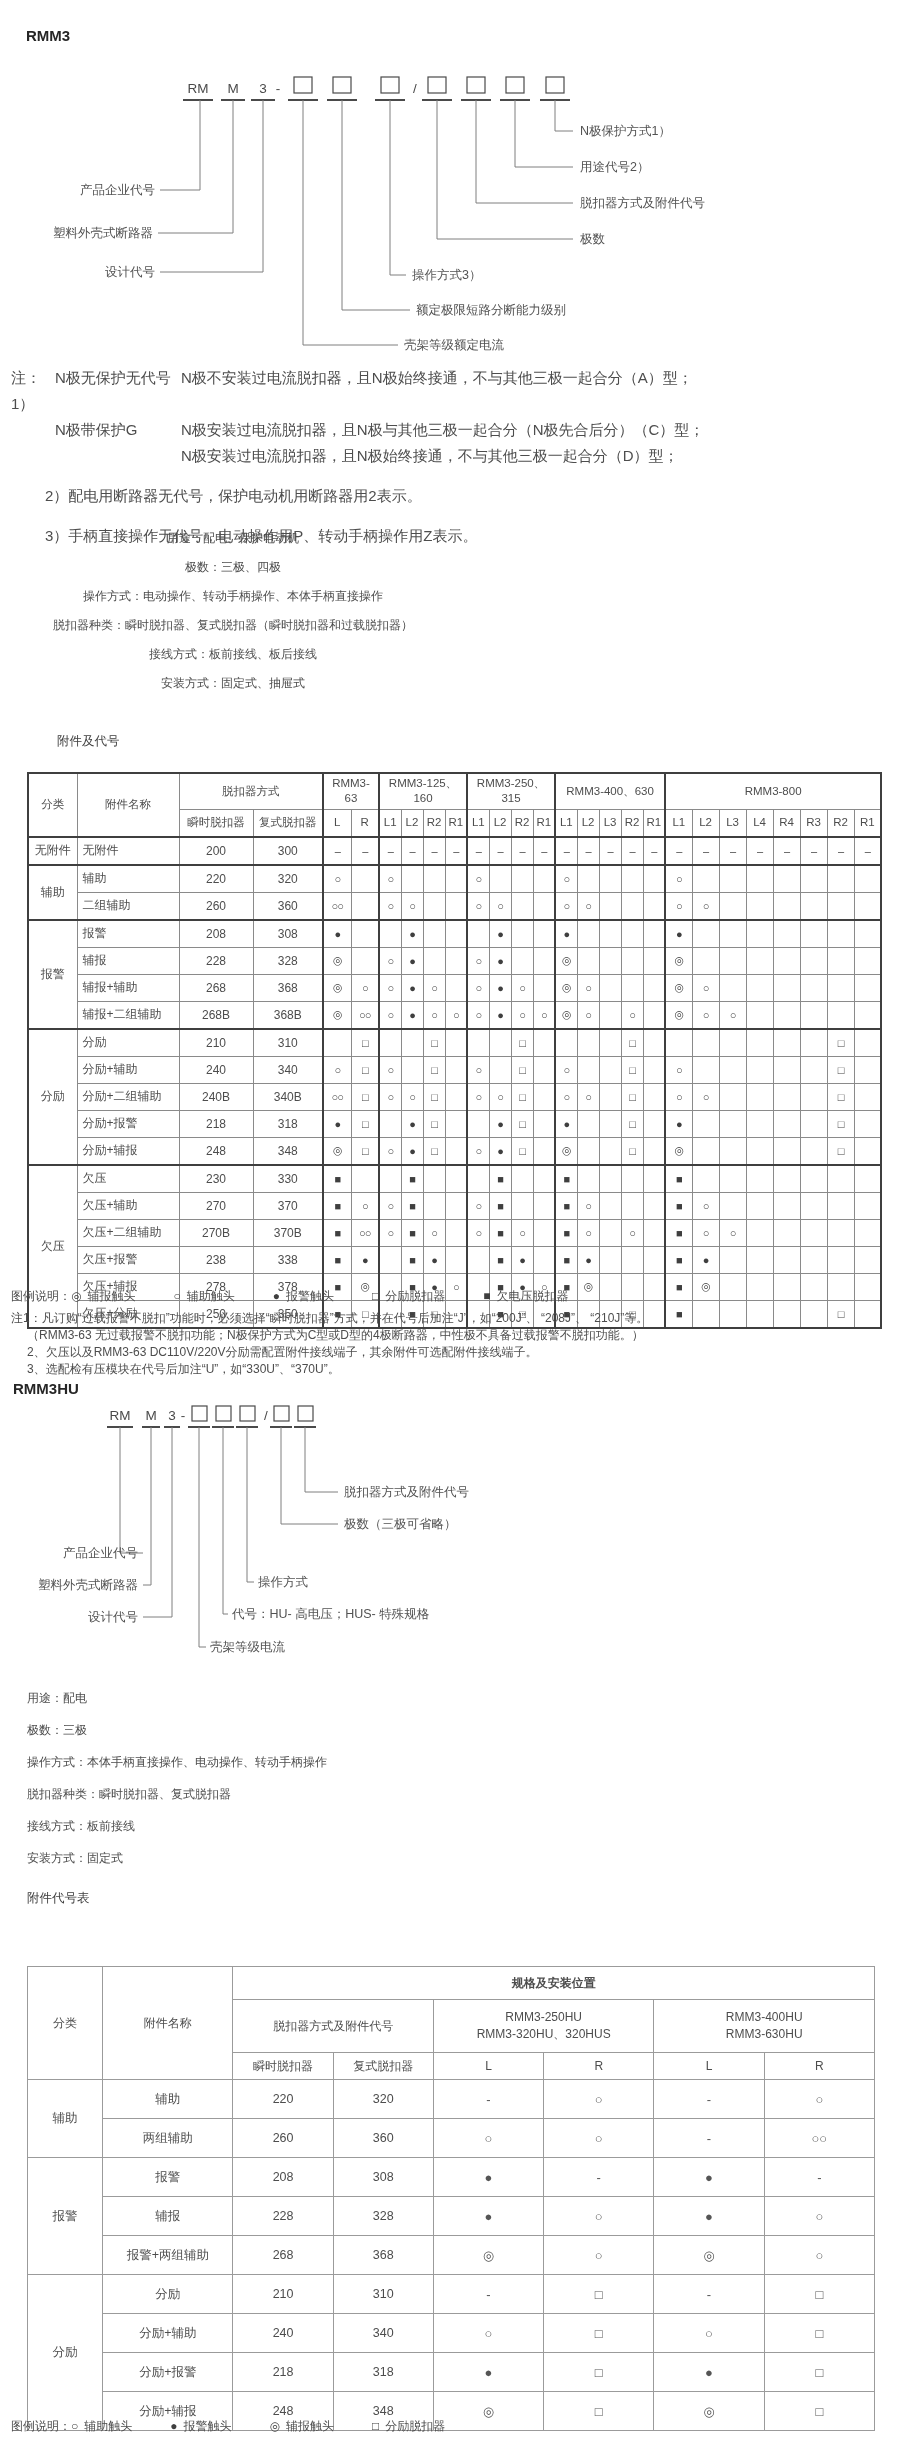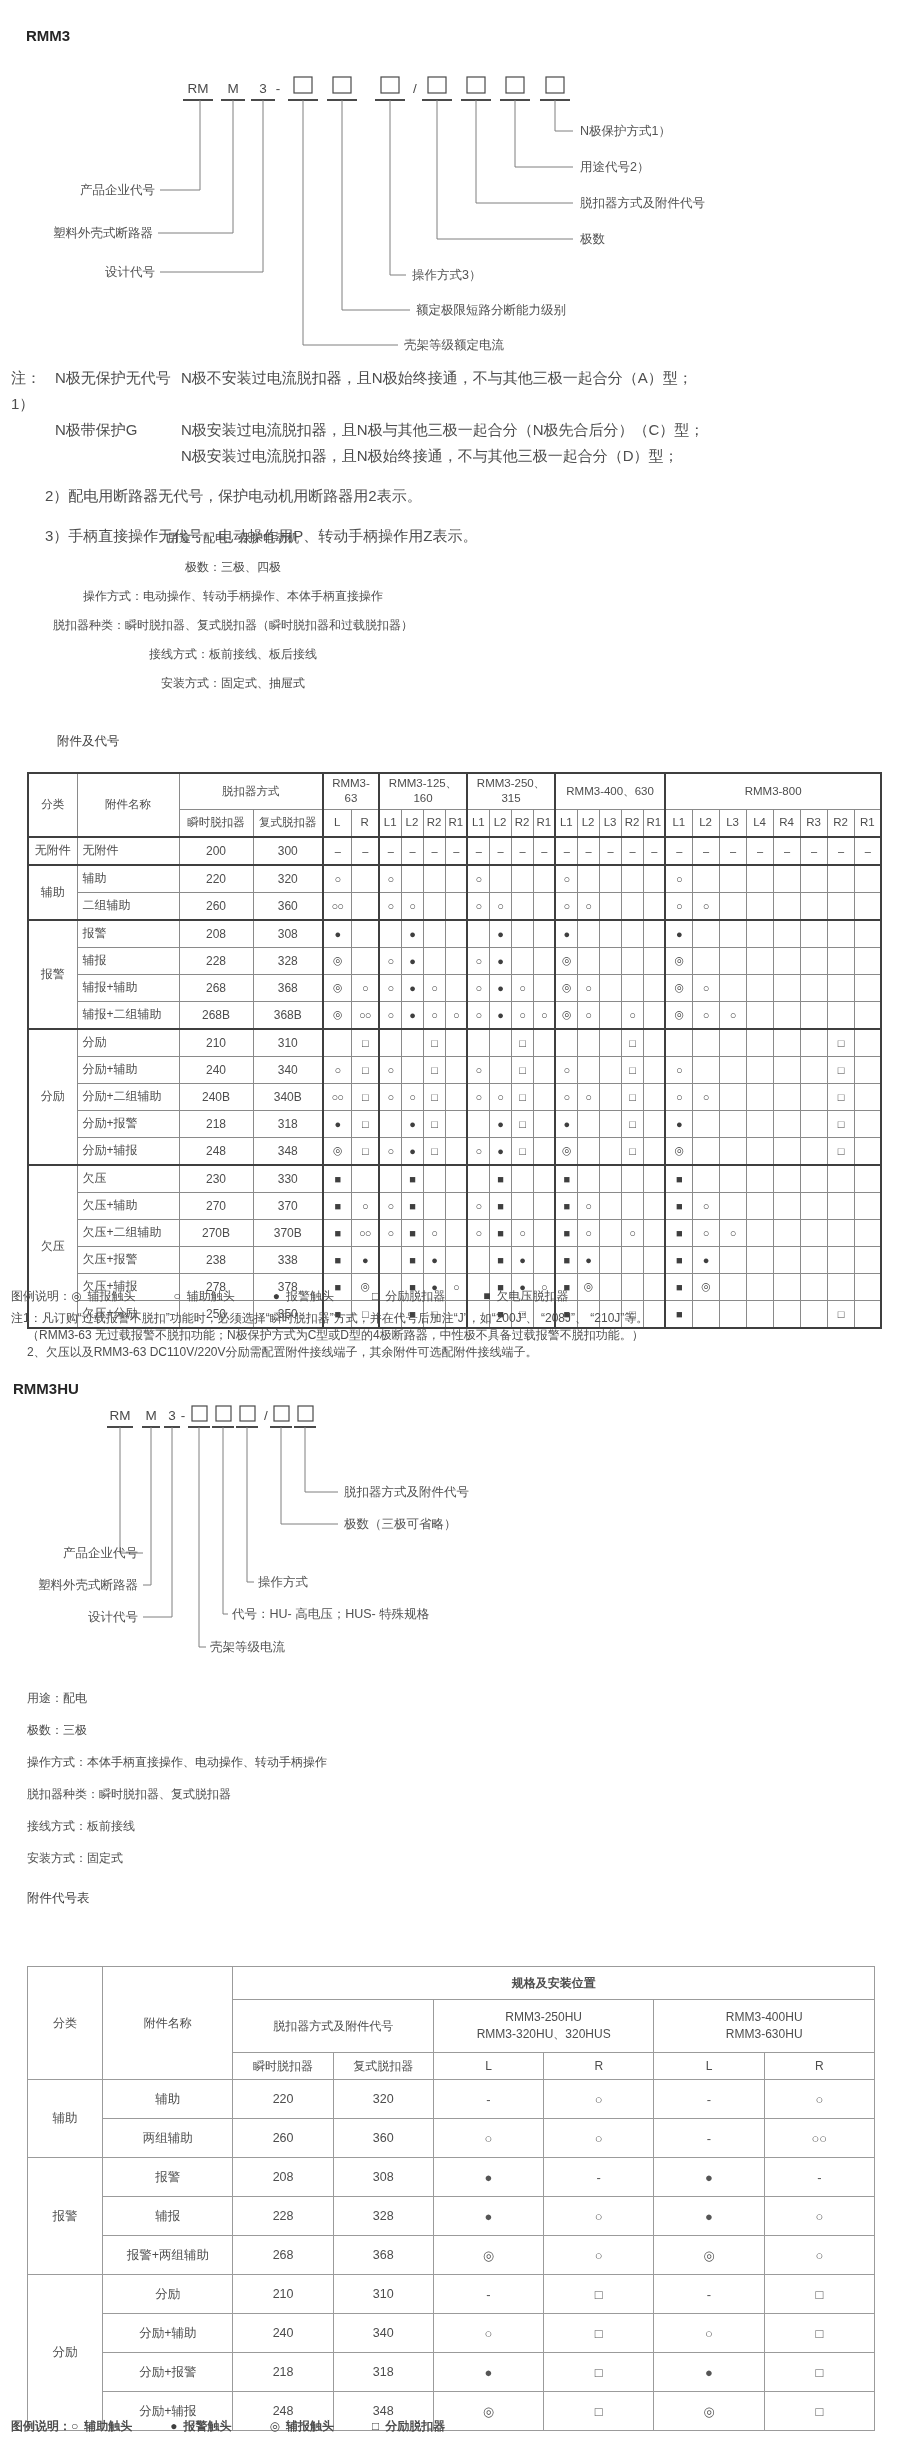--- a/index.html
+++ b/index.html
@@ -729,20 +729,21 @@
         </tr>
       </tbody>
   </table>
 
   <div class="abs legend" style="left:11px;top:1288px;" id="legend1"><span class="pfx">图例说明：</span><span class="itm"><span class="sy">◎</span><span>辅报触头</span></span><span class="itm"><span class="sy">○</span><span>辅助触头</span></span><span class="itm"><span class="sy">●</span><span>报警触头</span></span><span class="itm"><span class="sy">□</span><span>分励脱扣器</span></span><span class="itm"><span class="sy">■</span><span>欠电压脱扣器</span></span></div>
 
   <div class="abs" style="left:11px;top:1310px;width:885px;" id="notesT1">
       <div>注1：凡订购“过载报警不脱扣”功能时，必须选择“瞬时脱扣器”方式，并在代号后加注“J”，如“200J”、 “208J”、 “210J”等。</div>
       <div class="ind">（RMM3-63 无过载报警不脱扣功能；N极保护方式为C型或D型的4极断路器，中性极不具备过载报警不脱扣功能。）</div>
       <div class="ind">2、欠压以及RMM3-63 DC110V/220V分励需配置附件接线端子，其余附件可选配附件接线端子。</div>
+      <div class="ind">3、选配检有压模块在代号后加注“U”，如“330U”、“370U”。</div>
     </div>
 
   <div class="abs doc-title" style="left:13px;top:1380px;">RMM3HU</div>
 
   <svg class="abs" style="left:0;top:1400px;" width="900" height="270" viewBox="0 0 900 270">
     <text class="code-txt" x="120" y="20" text-anchor="middle">RM</text>
     <text class="code-txt" x="151" y="20" text-anchor="middle">M</text>
     <text class="code-txt" x="172" y="20" text-anchor="middle">3</text>
     <text class="code-txt" x="183" y="20" text-anchor="middle">-</text>
     <text class="code-txt" x="266" y="20" text-anchor="middle">/</text>
@@ -906,15 +907,15 @@
           <td class="code">248</td>
           <td class="code">348</td>
           <td class="sy2">◎</td>
           <td class="sy2">□</td>
           <td class="sy2">◎</td>
           <td class="sy2">□</td>
         </tr>
       </tbody>
   </table>
 
-  <div class="abs legend" style="left:11px;top:2418px;font-weight:bold;" id="legend2"><span class="pfx">图例说明：</span><span class="itm"><span class="sy">○</span><span>辅助触头</span></span><span class="itm"><span class="sy">●</span><span>报警触头</span></span><span class="itm"><span class="sy">◎</span><span>辅报触头</span></span><span class="itm"><span class="sy">□</span><span>分励脱扣器</span></span></div>
+  <div class="abs legend" style="left:11px;top:2418px;" id="legend2"><span class="pfx">图例说明：</span><span class="itm"><span class="sy">○</span><span>辅助触头</span></span><span class="itm"><span class="sy">●</span><span>报警触头</span></span><span class="itm"><span class="sy">◎</span><span>辅报触头</span></span><span class="itm"><span class="sy">□</span><span>分励脱扣器</span></span></div>
 
 </div>
 
 </body></html>

